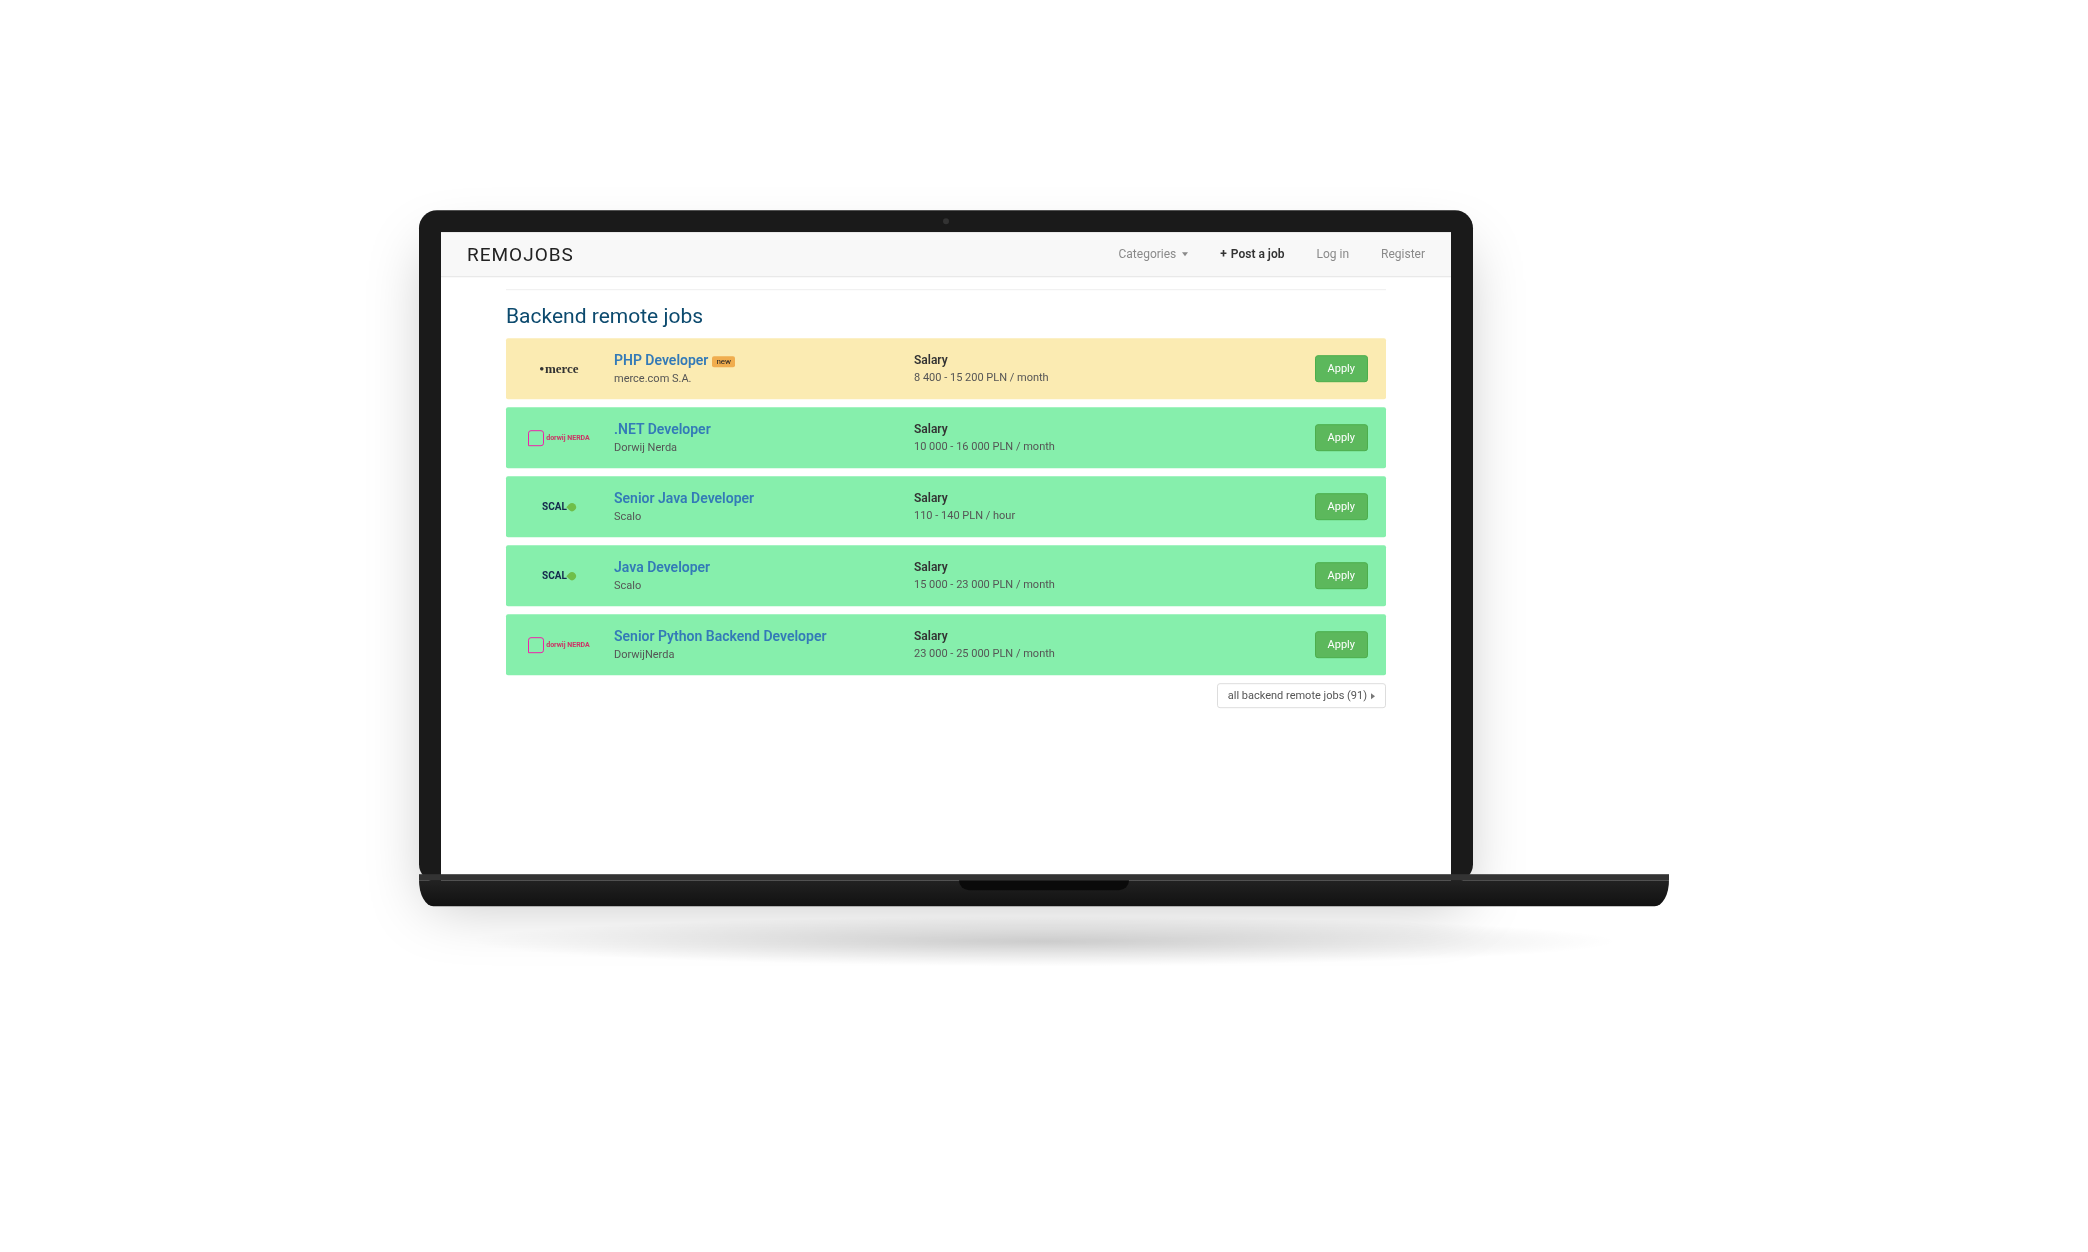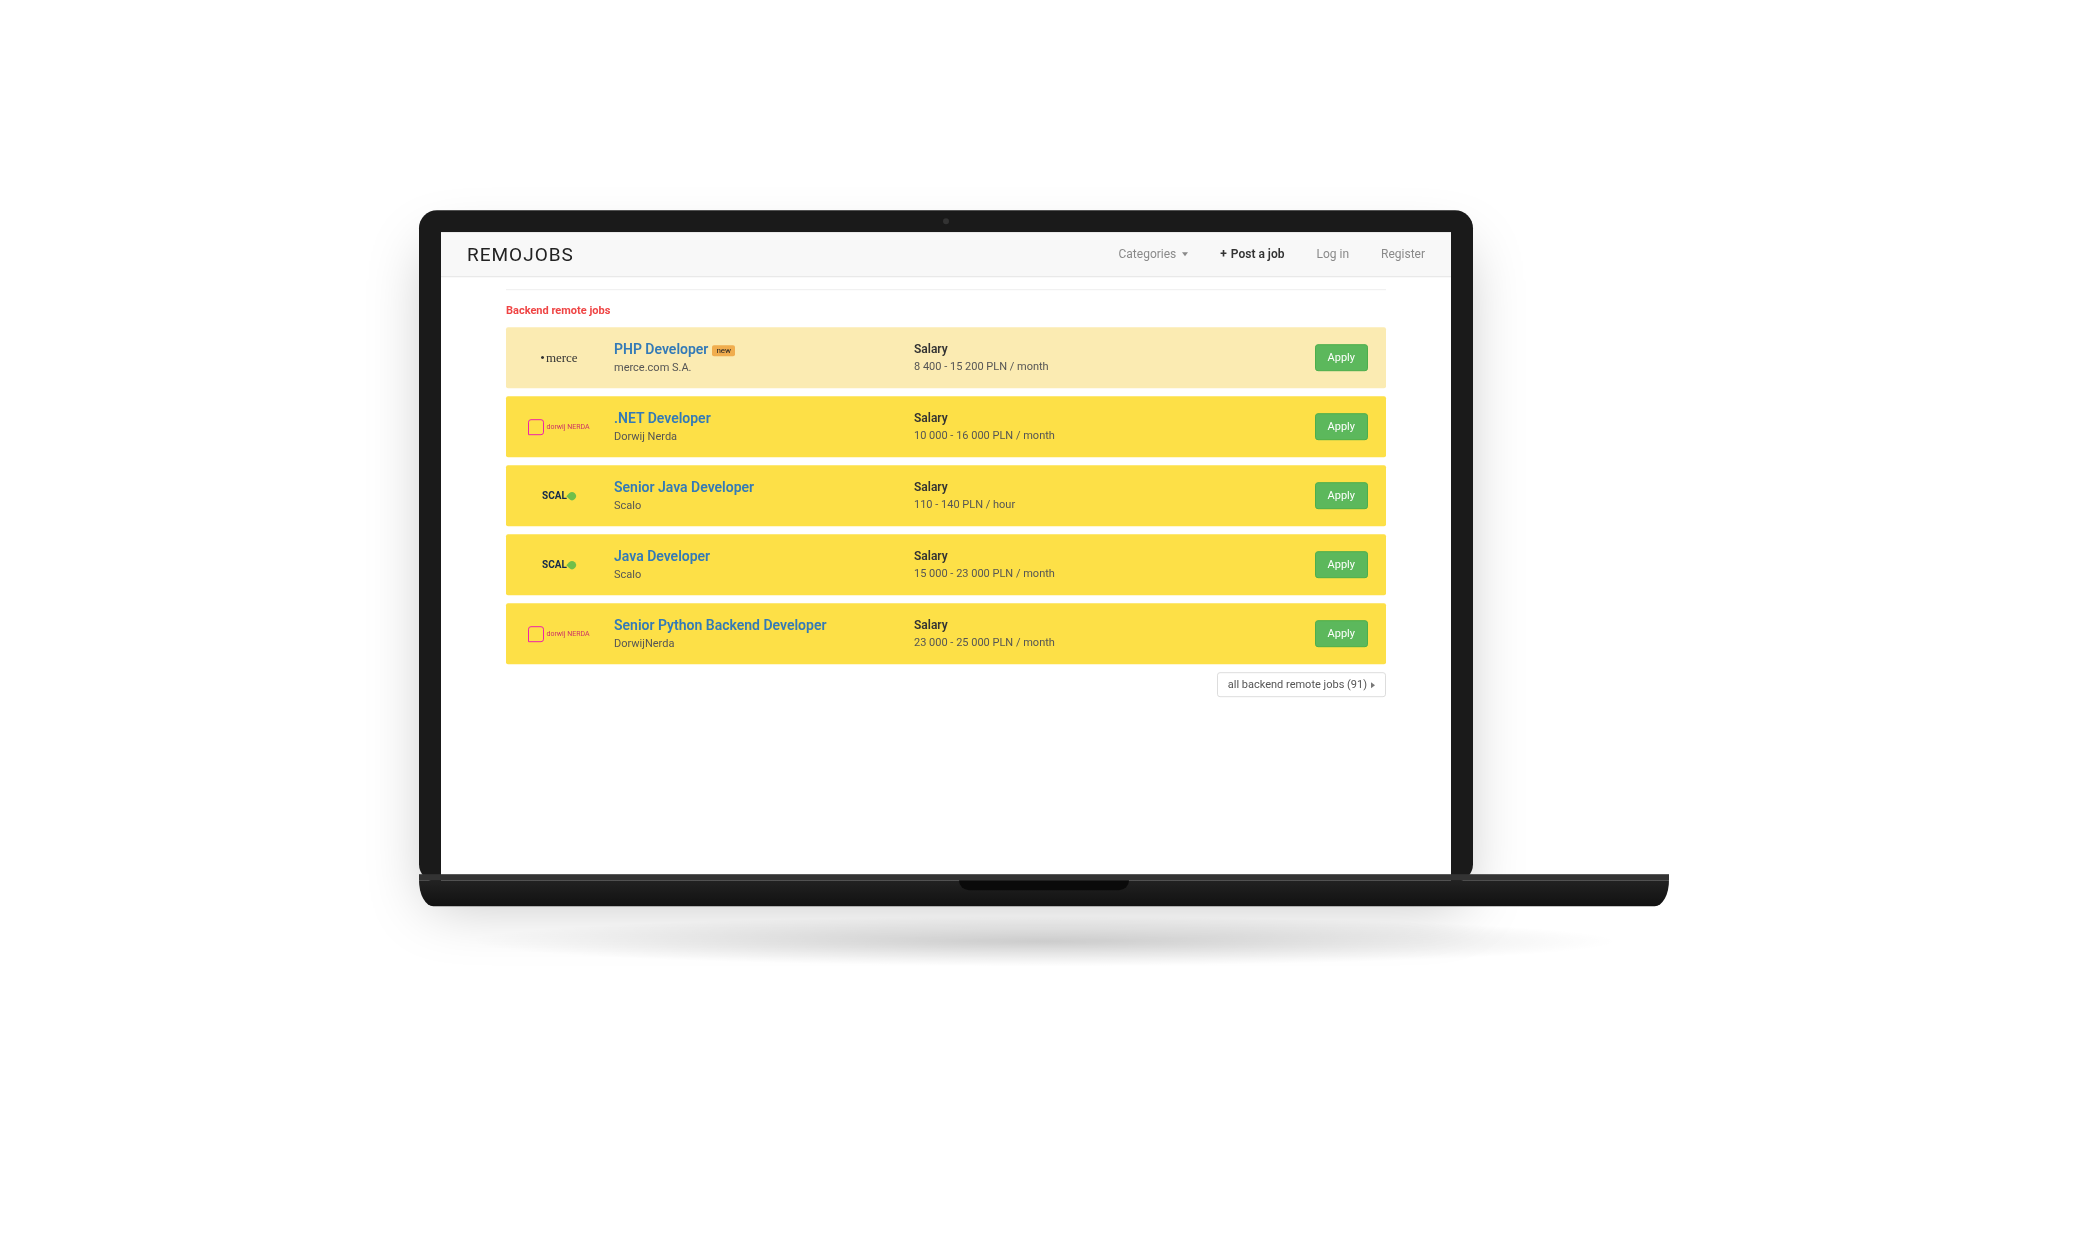--- a/index.html
+++ b/index.html
@@ -22,24 +22,24 @@
   .nav-link{color:#8a8a8a;font-size:12px;cursor:pointer;display:flex;align-items:center;gap:4px;}
   .nav-link.strong{color:#333;font-weight:600;}
   .caret-down{width:0;height:0;border-left:3px solid transparent;border-right:3px solid transparent;border-top:4px solid #8a8a8a;display:inline-block;margin-left:2px;}
   .plus{font-weight:700;}
   .hero{font-family:"Segoe UI Light","Helvetica Neue",sans-serif;text-align:center;padding:18px 0 8px;}
   .hero-title{font-size:26px;font-weight:300;color:#222;}
   .hero-title b{font-weight:600;}
   .btn-primary{display:inline-block;margin-top:10px;background:#337ab7;color:#fff;font-size:12px;padding:7px 14px;border-radius:3px;cursor:pointer;border:1px solid #2e6da4;}
   .content{width:880px;margin:12px auto 0;}
   .divider{border-top:1px solid #eee;margin-bottom:14px;}
-  .section-title{font-size:11px;font-weight:700;color:#ef4444;margin:0 0 10px;}
-  .job{display:flex;align-items:center;background:#fde047;border-radius:2px;padding:14px 18px;margin-bottom:8px;}
+  .section-title{font-size:21px;font-weight:400;color:#0c4a6e;margin:0 0 10px;}
+  .job{display:flex;align-items:center;background:#86efac;border-radius:2px;padding:14px 18px;margin-bottom:8px;}
   .job.featured{background:#fbebb2;}
-  .logo{width:70px;height:26px;display:flex;align-items:center;justify-content:center;font-size:10px;font-weight:400;color:#333;}
+  .logo{width:70px;height:26px;display:flex;align-items:center;justify-content:center;font-size:10px;font-weight:700;color:#333;}
   .logo.merce{font-family:Georgia,serif;font-size:13px;}
   .logo.merce:before{content:"•";margin-right:1px;}
   .logo.nerda{color:#cc3366;font-size:7px;display:flex;align-items:center;gap:2px;}
   .logo.nerda:before{content:"";width:14px;height:14px;border:1.5px solid #e2a;border-radius:3px 3px 3px 0;display:inline-block;}
   .logo.scalo{color:#13294b;font-weight:700;font-size:10px;}
   .logo.scalo:after{content:"";width:8px;height:8px;background:#6fbf4a;border-radius:50% 50% 50% 0;transform:rotate(45deg);display:inline-block;margin-left:1px;}
   .job-info{margin-left:20px;flex:0 0 300px;}
   .job-title{color:#337ab7;font-weight:600;font-size:14px;cursor:pointer;}
   .job-title .badge-new{background:#f0ad4e;color:#222;font-size:8px;padding:1px 4px;border-radius:2px;margin-left:4px;vertical-align:middle;font-weight:400;}
   .job-company{color:#555;font-size:11px;margin-top:4px;}

